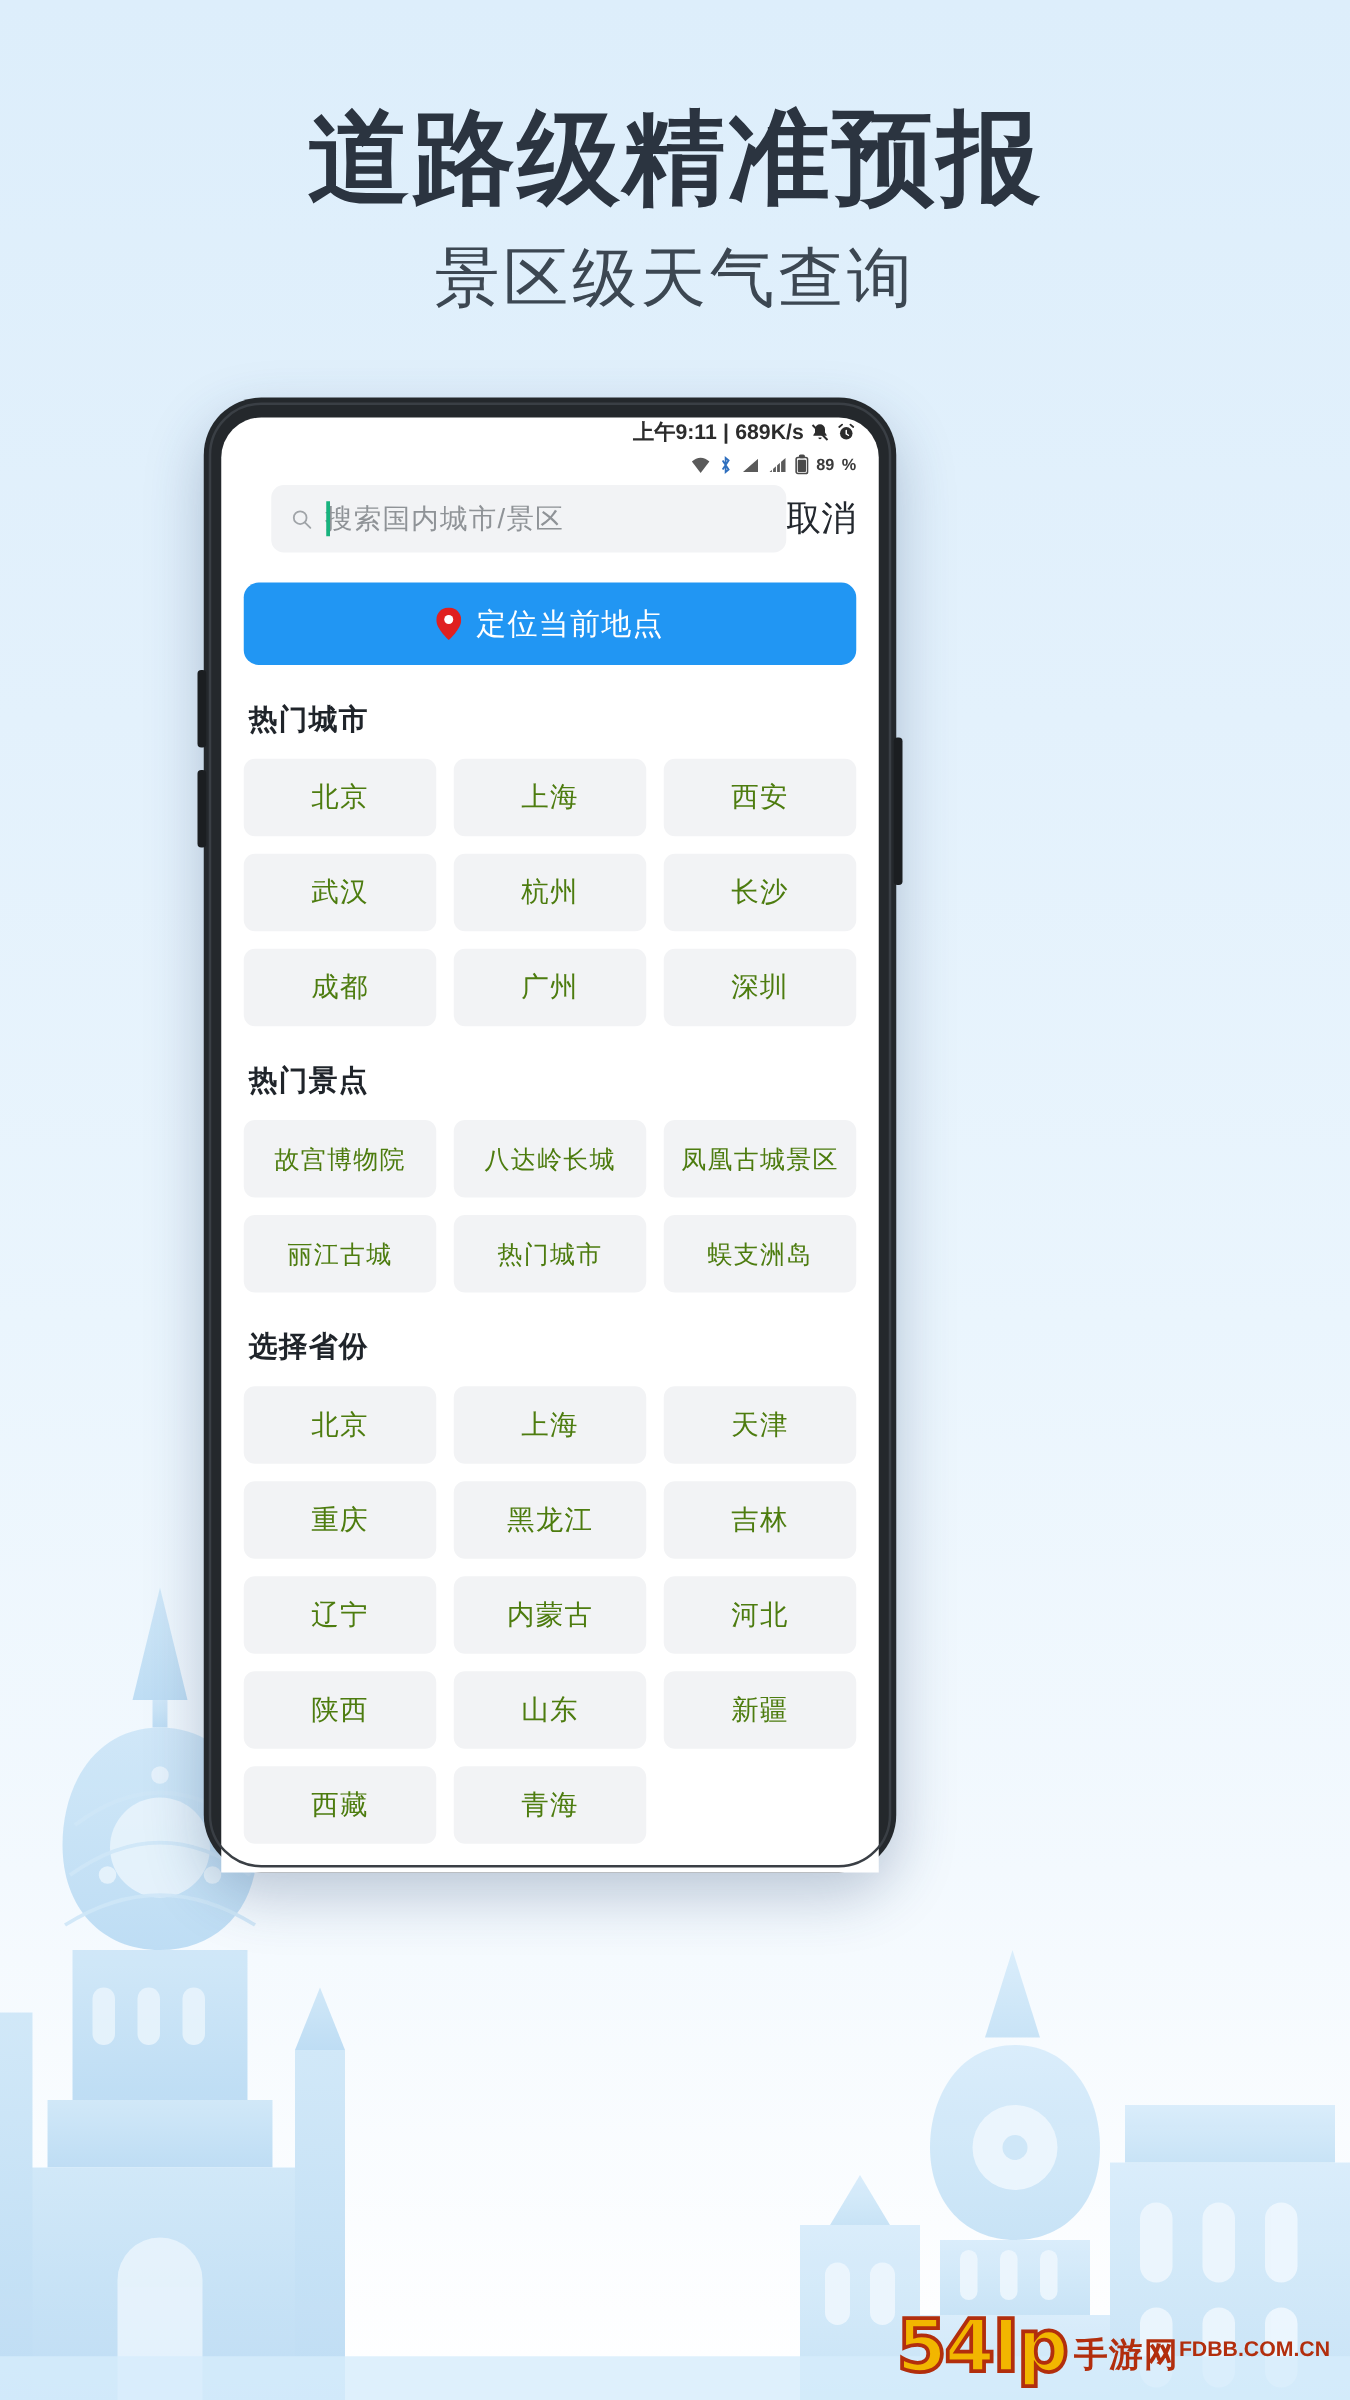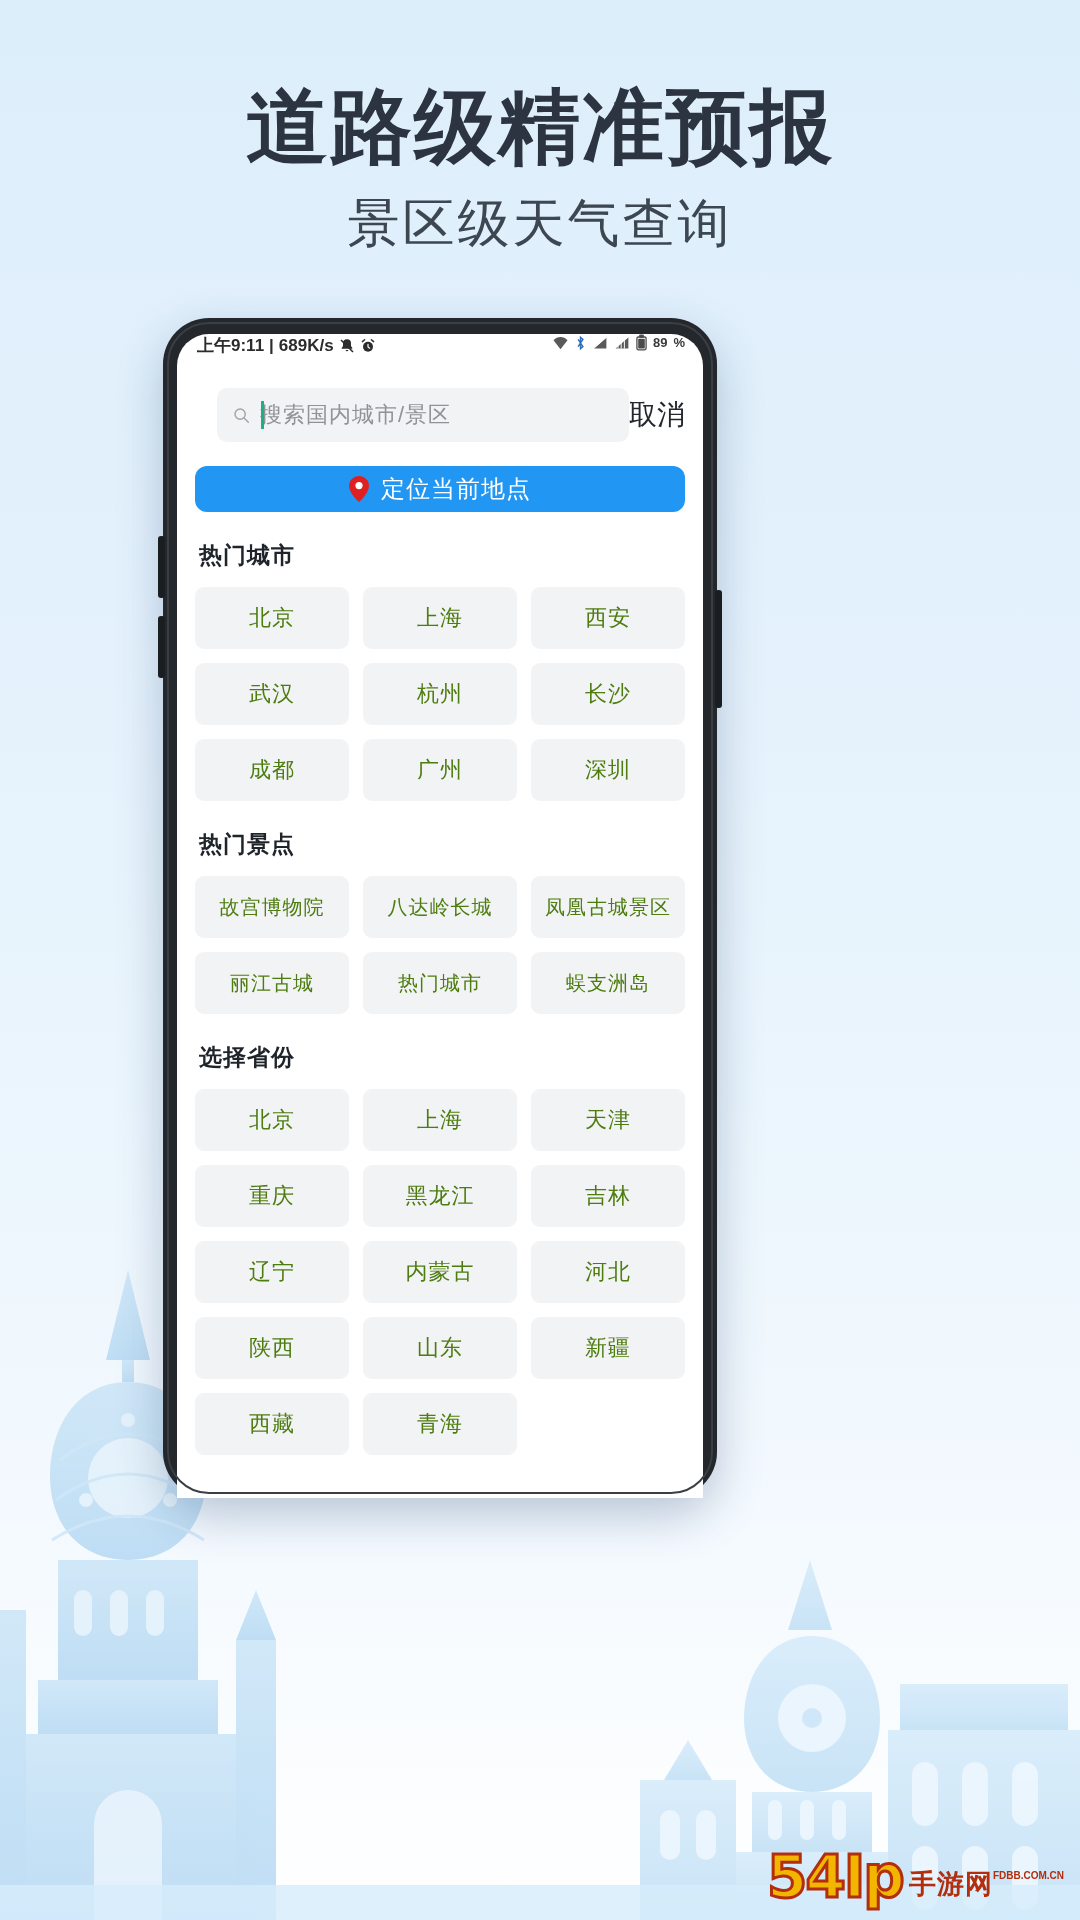--- a/index.html
+++ b/index.html
@@ -53,23 +53,23 @@
   .screen {
     position: relative;
     width: 526px; height: 1164px;
     background: #ffffff;
     border-radius: 32px 32px 0 0;
     overflow: hidden;
   }
 
   
   .statusbar {
-    height: 46px; display: flex; align-items: flex-start;
+    height: 46px; display: flex; align-items: flex-end;
     justify-content: space-between; padding: 0 18px 0 20px;
-    font-size: 17px; color: #2c2c2c; font-weight: 600;
+    font-size: 17px; color: #2c2c2c; font-weight: 600; flex-direction: column;
   }
   .sb-left { display: flex; align-items: center; gap: 5px; white-space: nowrap; }
   .sb-right { display: flex; align-items: center; gap: 6px; }
   .sb-ic { display: inline-flex; align-items: center; }
   .sb-batt-num { font-size: 13px; font-weight: 600; color: #3a3a3a; }
 
   
   .search-row {
     display: flex; align-items: center; 
     padding: 8px 16px 12px 16px;
@@ -84,21 +84,21 @@
   .caret {
     position: absolute; left: 44px; top: 13px;
     width: 3px; height: 28px; background: #18b37e;
   }
   .search-ph { font-size: 22px; color: #8f9397; letter-spacing: 1px; }
   .cancel-btn { font-size: 28px; color: #23282e; white-space: nowrap; padding-right: 2px; }
 
   
   .locate-wrap { padding: 12px 18px 0 18px; }
   .locate-btn {
-    height: 46px; background: #2196f3; border-radius: 12px;
+    height: 66px; background: #2196f3; border-radius: 12px;
     display: flex; align-items: center; justify-content: center; gap: 12px;
     color: #fff; font-size: 24px; letter-spacing: 1px;
   }
   .pin-ic { width: 20px; height: 26px; }
 
   
   .section { padding: 0 18px; }
   .sec-title {
     font-size: 23px; font-weight: 700; color: #1f242a;
     margin: 28px 0 16px 4px; letter-spacing: 1px;
@@ -116,21 +116,21 @@
     position: absolute; right: 16px; bottom: 16px;
     display: flex; align-items: flex-end; gap: 6px;
   }
   .wm-main {
     font-size: 58px; font-weight: 900; color: #f2b600;
     -webkit-text-stroke: 3px #b22e0d; letter-spacing: -2px;
     font-family: "DejaVu Sans", sans-serif; line-height: 0.92;
   }
   .wm-side { display: flex; flex-direction: row; line-height: 1; padding-bottom: 6px; }
   .wm-cn { font-size: 27px; font-weight: 900; color: #b22e0d; letter-spacing: 1px; }
-  .wm-url { font-size: 10px; font-weight: 700; color: #b22e0d; letter-spacing: 0px; }
+  .wm-url { font-size: 17px; font-weight: 700; color: #b22e0d; letter-spacing: 0px; }
 </style>
 </head>
 <body>
 
 <div class="skyline">
   <svg viewBox="0 0 1080 1120" xmlns="http://www.w3.org/2000/svg">
     <defs>
       <linearGradient id="bg1" x1="0" y1="0" x2="0" y2="1">
         <stop offset="0%" stop-color="#cfe7f8"></stop>
         <stop offset="100%" stop-color="#bcdcf4"></stop>

